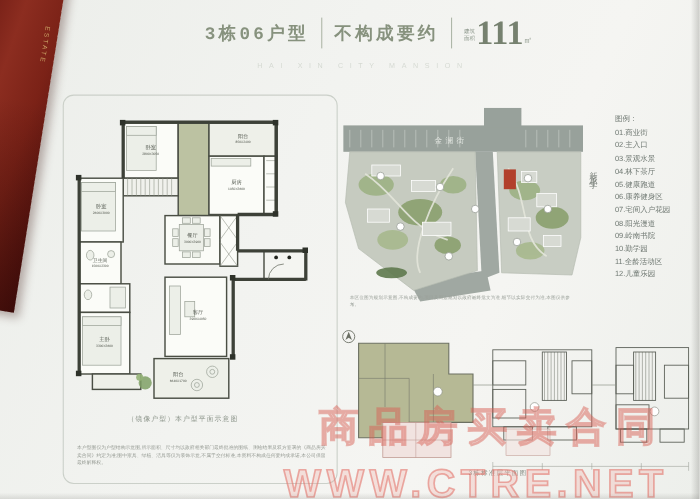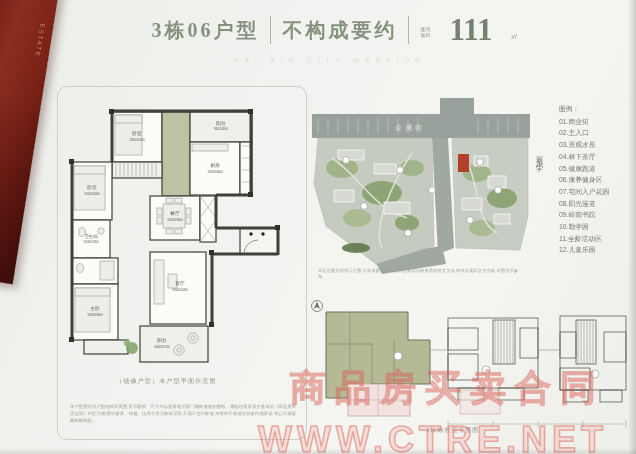--- a/index.html
+++ b/index.html
@@ -16,24 +16,24 @@
     transform:rotate(9deg);transform-origin:50% 0;
     background:linear-gradient(100deg,#4d0e0b 0%,#6e1a13 28%,#8c2d20 52%,#7b2217 74%,#54110d 100%);
     box-shadow:5px 4px 9px rgba(70,35,28,.35);}
   .spine:after{content:"";position:absolute;inset:0;
     background:linear-gradient(to bottom,rgba(0,0,0,0) 45%,rgba(30,5,4,.45) 100%);}
   .spine-sub{position:absolute;top:88px;right:8px;writing-mode:vertical-lr;
     font-size:6px;letter-spacing:2px;color:#c79d62;z-index:2;}
   
   .header{position:absolute;left:140px;top:16px;width:390px;display:flex;
     align-items:center;justify-content:center;gap:11px;}
-  .h-title{font-family:Liberation Serif, serif;font-size:20px;font-weight:bold;
+  .h-title{font-family:Liberation Mono, monospace;font-size:16px;font-weight:bold;
     letter-spacing:3px;color:#87927e;white-space:nowrap;}
   .h-div{width:1px;height:28px;background:#aeb7a9;}
-  .area-wrap{display:flex;align-items:flex-end;gap:18px;}
+  .area-wrap{display:flex;align-items:flex-end;gap:0;}
   .area-label{width:11px;font-size:5px;line-height:1.3;color:#8b968a;margin-bottom:5px;}
   .area-value{font-family:"Liberation Serif",serif;font-size:31px;font-weight:bold;
     color:#76816f;line-height:.9;}
   .area-unit{font-size:8px;color:#8b968a;margin-bottom:2px;}
   .brand-wm{position:absolute;left:205px;top:57px;width:250px;text-align:center;
     font-size:6.5px;letter-spacing:6px;color:#9aa596;opacity:.32;white-space:nowrap;}
   
   .plan-box{position:absolute;left:57px;top:86px;width:248px;height:352px;
     border:1.5px solid #cbd0c9;border-radius:10px;}
   .fp-caption{position:absolute;left:116px;top:377px;font-size:6.2px;

